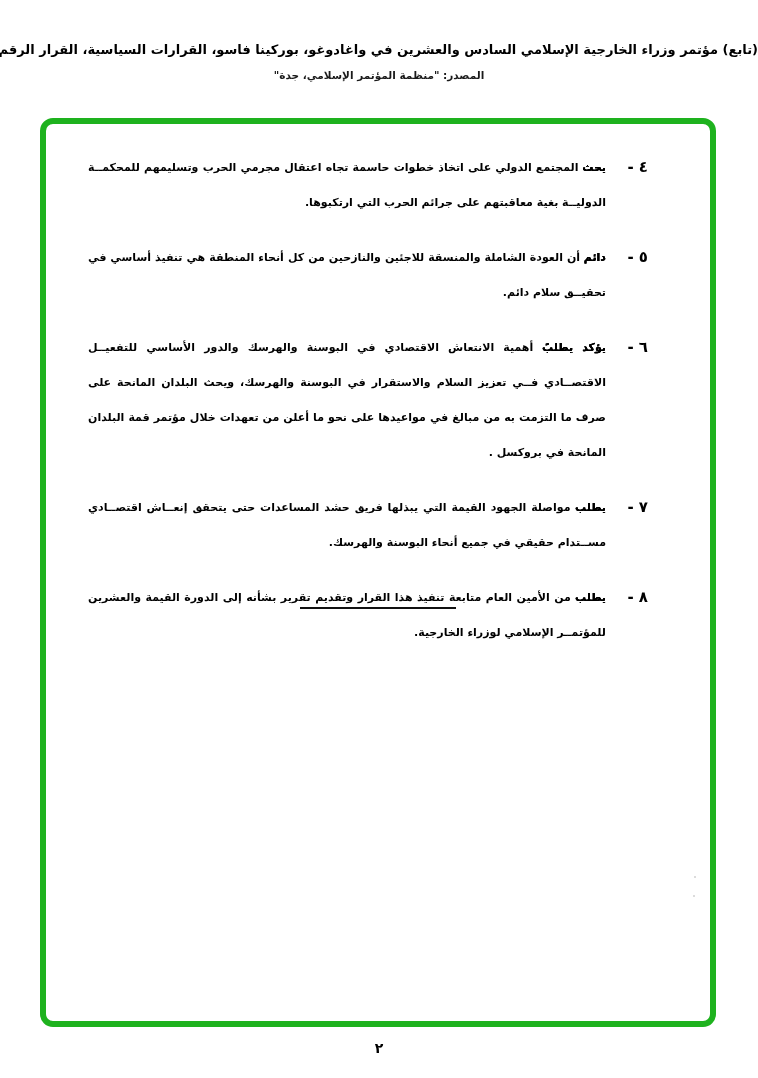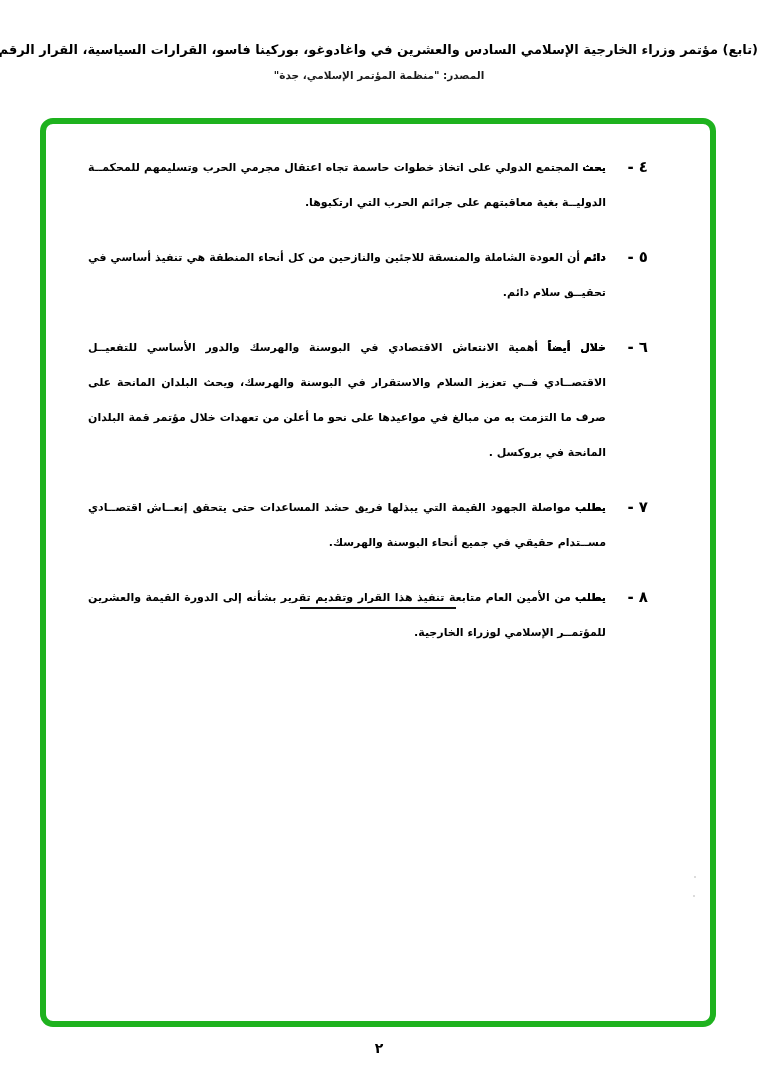--- a/index.html
+++ b/index.html
@@ -122,21 +122,21 @@
         <div class="para-marker">٥ -</div>
         <div class="para-body">
           <span class="para-lead">دائم</span>
           <span class="para-text">أن العودة الشاملة والمنسقة للاجئين والنازحين من كل أنحاء المنطقة هي تنفيذ أساسي في تحقيــق سلام دائم.</span>
         </div>
       </div>
 
       <div class="para">
         <div class="para-marker">٦ -</div>
         <div class="para-body">
-          <span class="para-lead">خلال أيضاً</span>
+          <span class="para-lead">يؤكد يطلبً</span>
           <span class="para-text">أهمية الانتعاش الاقتصادي في البوسنة والهرسك والدور الأساسي للتفعيــل الاقتصــادي فــي تعزيز السلام والاستقرار في البوسنة والهرسك، ويحث البلدان المانحة على صرف ما التزمت به من مبالغ في مواعيدها على نحو ما أعلن من تعهدات خلال مؤتمر قمة البلدان المانحة في بروكسل .</span>
         </div>
       </div>
 
       <div class="para">
         <div class="para-marker">٧ -</div>
         <div class="para-body">
           <span class="para-lead">يطلب</span>
           <span class="para-text">مواصلة الجهود القيمة التي يبذلها فريق حشد المساعدات حتى يتحقق إنعــاش اقتصــادي مســتدام حقيقي في جميع أنحاء البوسنة والهرسك.</span>
         </div>

